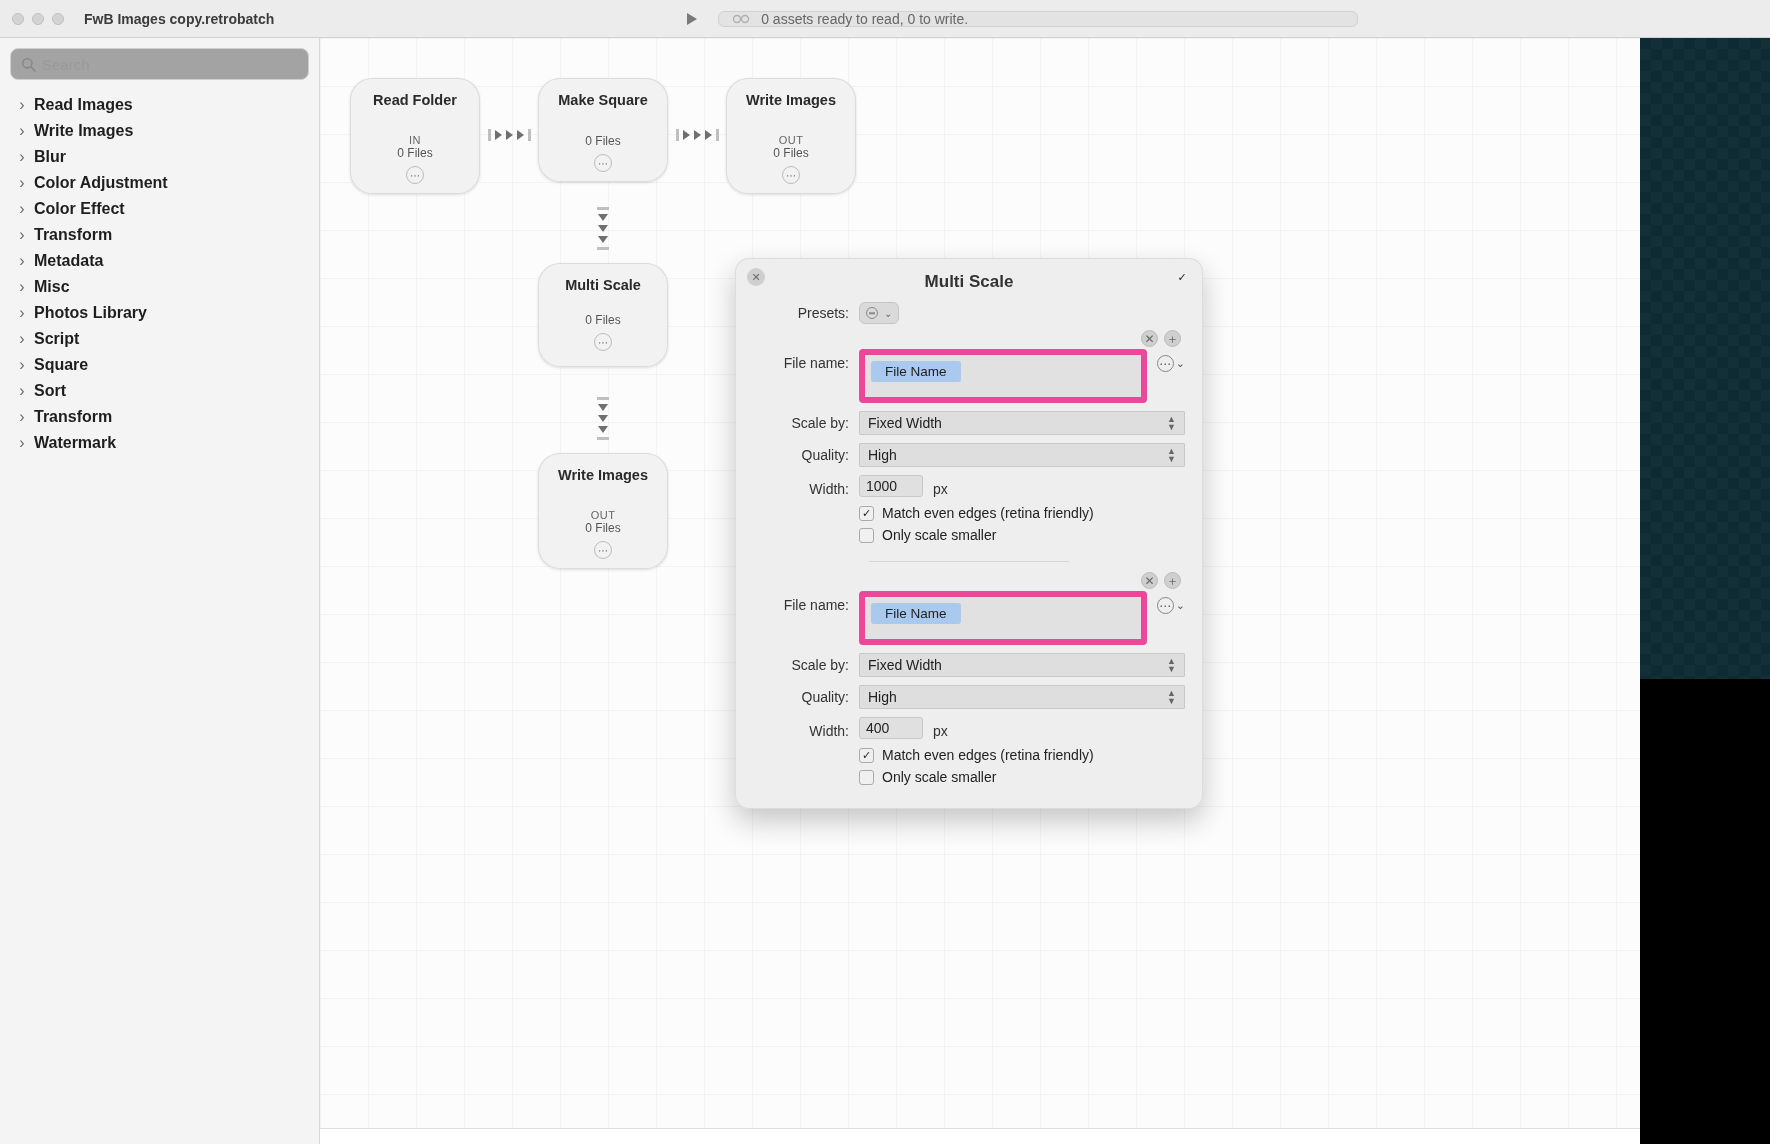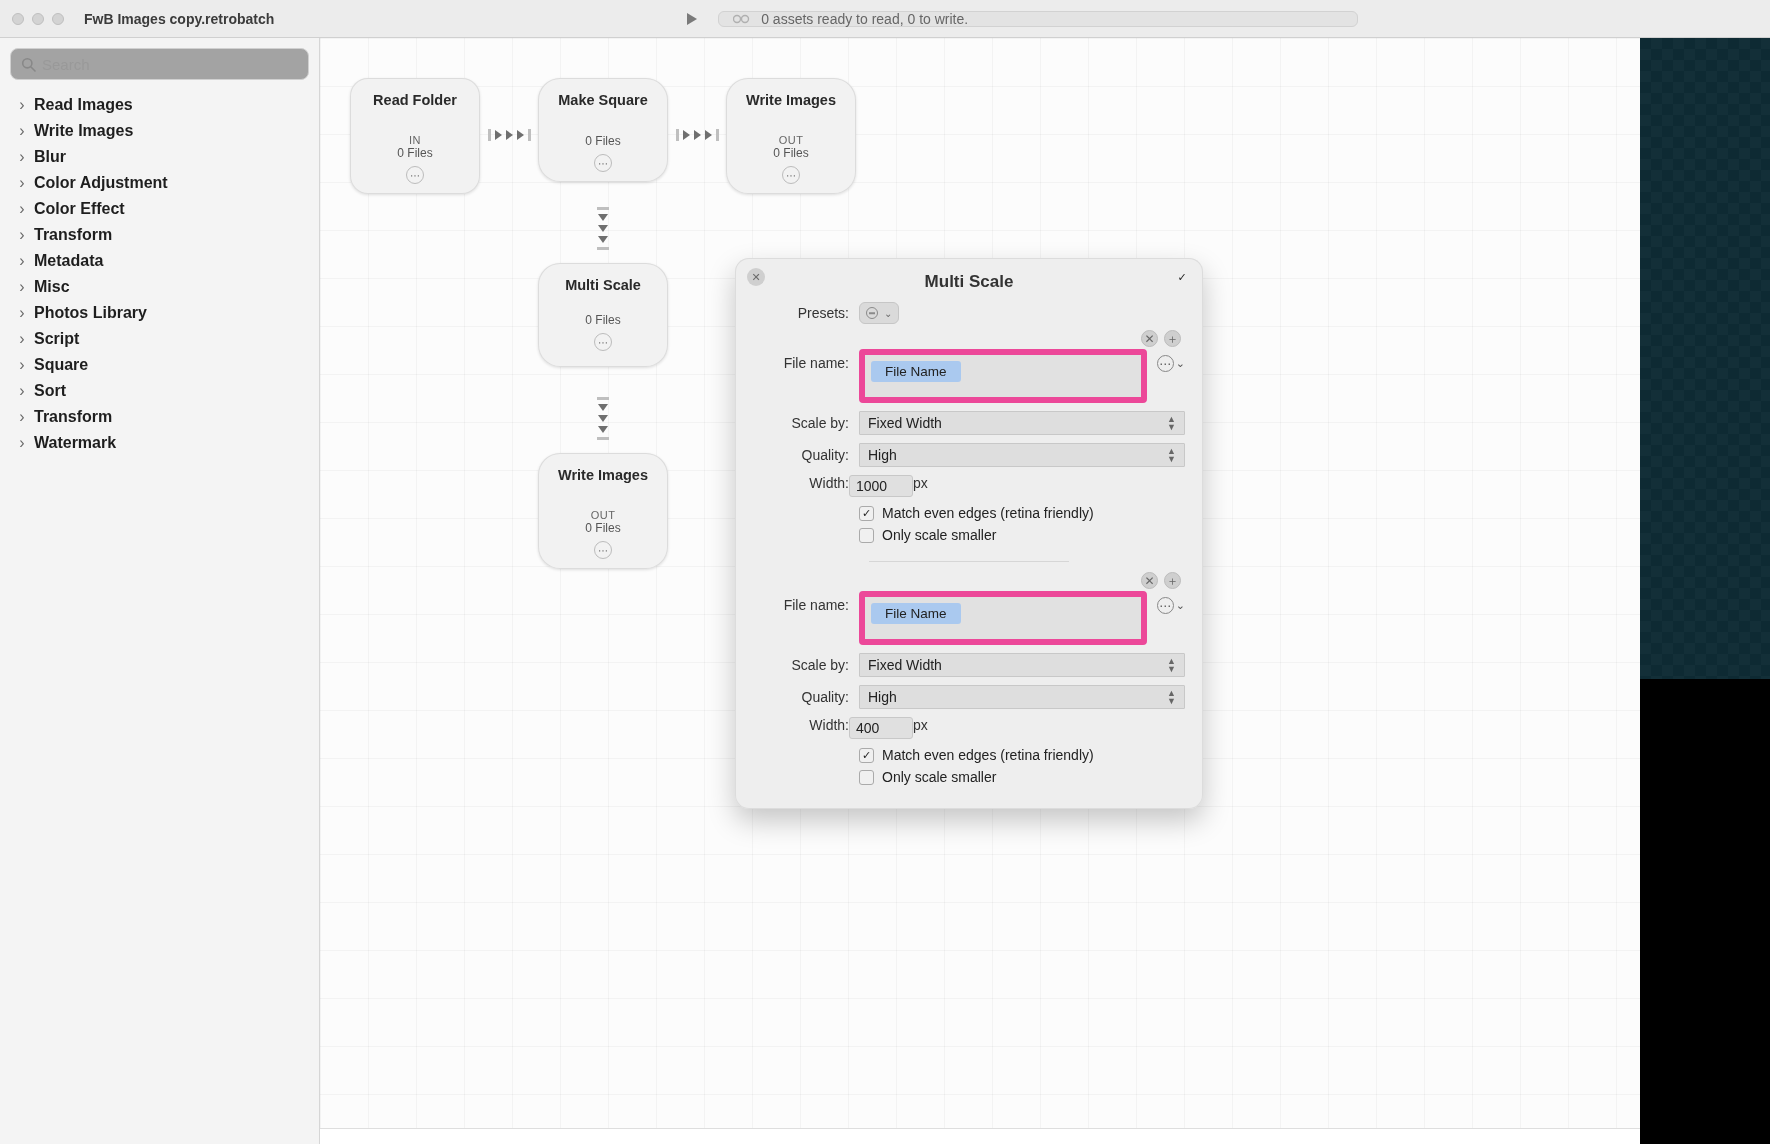--- a/index.html
+++ b/index.html
@@ -153,21 +153,21 @@
 
   .sel-row { display:flex; align-items:center; gap:10px; margin-top:8px; }
   .sel-row .lab { width:96px; text-align:right; font-size:14px; color:#333; }
   .select {
     flex:1; height:24px; background:#dedede; border:1px solid #c8c8c8; border-radius:1px;
     display:flex; align-items:center; justify-content:space-between;
     padding: 0 8px; font-size:14px; color:#222;
   }
   .select .arrows { font-size:9px; color:#666; line-height:8px; display:flex; flex-direction:column; }
 
-  .width-row { display:flex; align-items:flex-start; margin-top:8px; }
+  .width-row { display:flex; align-items:flex-end; gap:10px; margin-top:8px; }
   .width-row .lab { width:96px; text-align:right; font-size:14px; color:#333; }
   .width-input {
     width:64px; height:22px; border:1px solid #c8c8c8; background:#e0e0e0;
     border-radius:3px; font-size:14px; padding:0 6px; color:#222;
   }
   .unit { font-size:14px; color:#333; }
 
   .check-row { display:flex; align-items:center; gap:8px; margin-top:8px; padding-left:106px; }
   .cb { width:15px;height:15px;border:1px solid #aaa;border-radius:3px;background:#f0f0f0;display:flex;align-items:center;justify-content:center;font-size:11px;color:#222;}
   .cb.checked::after{content:"✓";}
@@ -303,21 +303,21 @@
   <div class="cat-item">
     <span class="chev">›</span>
     <span class="label">Watermark</span>
   </div>
 </div>
   </div>
 
   <div class="canvas-wrap">
     <div class="canvas-grid"></div>
 
-    <div class="node" style="left:30px; top:40px;border-radius:18px;">
+    <div class="node" style="left:30px; top:40px;">
       <div class="node-title">Read Folder</div>
       <div class="node-tag">IN</div>
       <div class="node-sub">0 Files</div>
       <div class="node-more">⋯</div>
     </div>
 
     <div class="connector h" style="left:160px; top:90px; width:58px;">
       <span class="conn-bar-h"></span>
         <span class="conn-tri-h"></span>
         <span class="conn-tri-h"></span>

